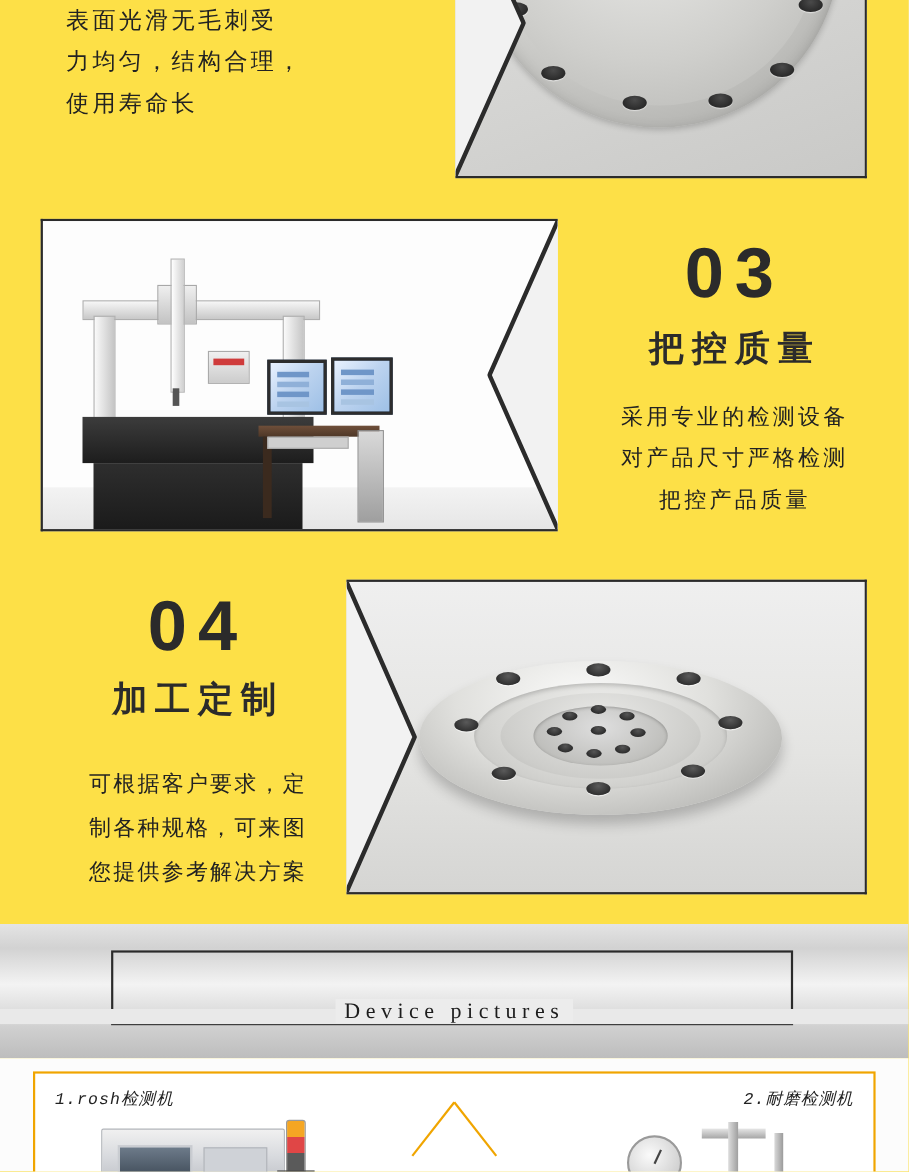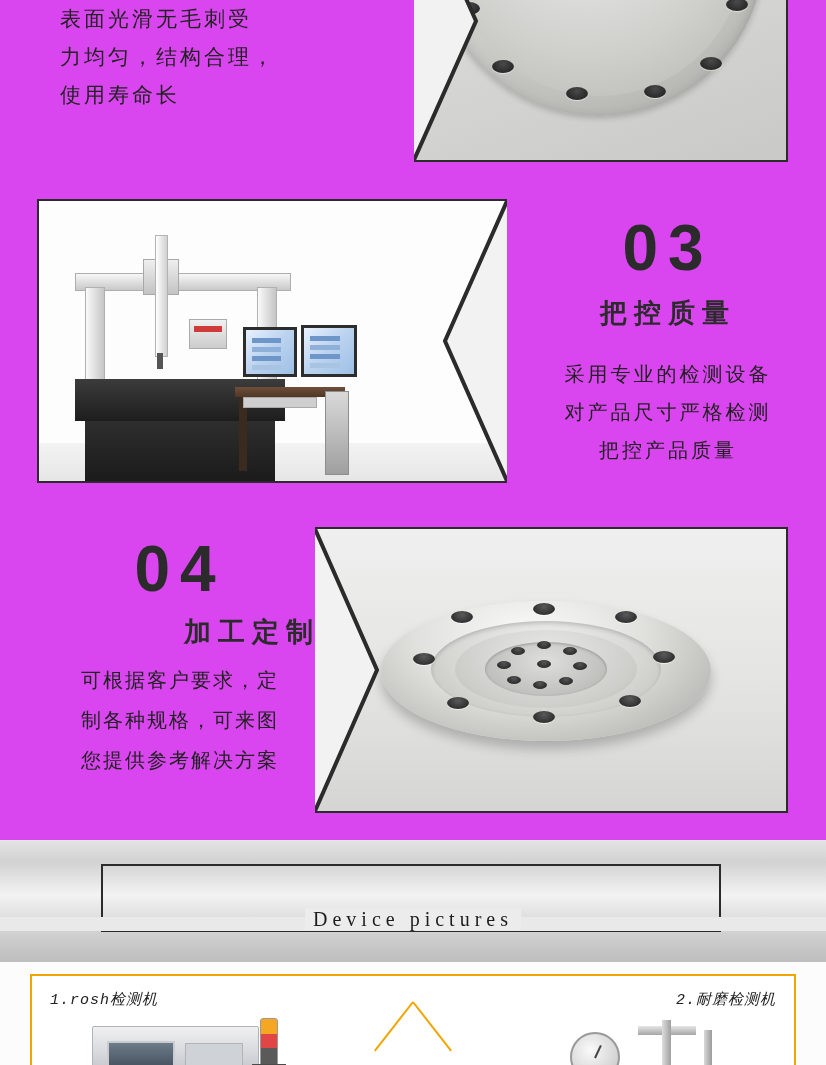--- a/index.html
+++ b/index.html
@@ -11,21 +11,21 @@
     height: 1065px;
     background: #f2f2f2;
     font-family: "Liberation Sans", sans-serif;
     overflow: hidden;
     position: relative;
   }
   .page {
     position: relative;
     width: 826px;
     height: 1065px;
-    background: #d946ef;
+    background: #fde047;
     overflow: hidden;
   }
 
   
   .sec02 {
     position: absolute;
     left: 0; top: -120px;
     width: 826px; height: 280px;
   }
   .sec02 .text-col {
@@ -127,21 +127,21 @@
   }
 
   .sec-num {
     font-size: 64px;
     font-weight: bold;
     color: #2b2b2b;
     letter-spacing: 10px;
     line-height: 1;
   }
   .sec-sub {
-    font-size: 27px;
+    font-size: 32px;
     font-weight: bold;
     color: #2b2b2b;
     letter-spacing: 7px;
     line-height: 1;
   }
   .sec03 .txt {
     position: absolute;
     left: 523px; top: 20px;
     width: 290px;
     text-align: center;
@@ -164,21 +164,21 @@
   .sec04 .notch-left {
     border-width: 141px 0 141px 62px;
   }
   .sec04 .txt {
     position: absolute;
     left: 40px; top: 13px;
     width: 280px;
     text-align: center;
   }
   .sec04 .sec-num { margin-bottom: 18px; }
-  .sec04 .sec-sub { margin-bottom: 14px; text-align: right; }
+  .sec04 .sec-sub { margin-bottom: 42px; }
   .sec04 .desc-line { font-size: 20px; line-height: 40px; letter-spacing: 2px; }
 
   .flange-bot {
     position: absolute;
     inset: 0;
     background: linear-gradient(180deg,#efefef 0%, #e4e4e2 55%, #d5d5d3 100%);
   }
   .flange-bot .big {
     position: absolute;
     left: 66px; top: 72px;

